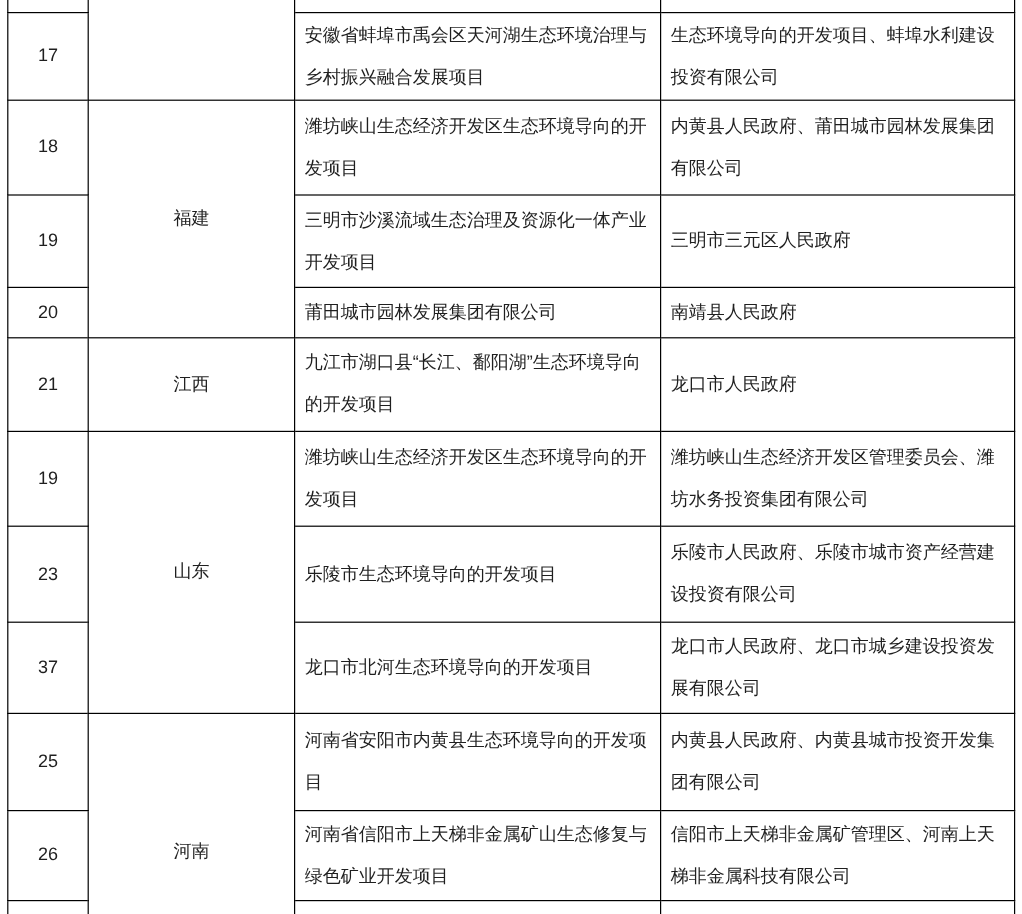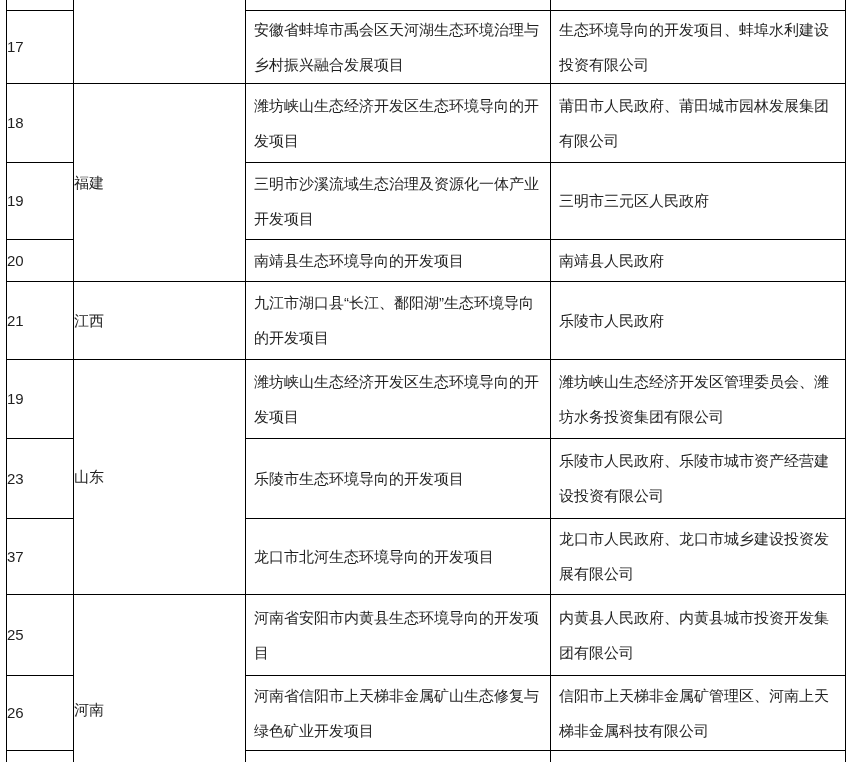--- a/index.html
+++ b/index.html
@@ -29,20 +29,21 @@
     color: #1f1f1f;
     font-size: 15px;
     line-height: 35px;
     overflow: hidden;
     word-break: break-all;
   }
   table.projects tr:first-child > td {
     border-top: 0;
   }
   td.c-no, td.c-prov {
+    text-align: center;
     padding: 0;
   }
   td.c-proj, td.c-ent {
     text-align: left;
     padding: 0 8px;
   }
 </style>
 </head>
 <body>
 
@@ -66,40 +67,40 @@
     <tr style="height:73px">
       <td class="c-no">17</td>
       <td class="c-proj">安徽省蚌埠市禹会区天河湖生态环境治理与乡村振兴融合发展项目</td>
       <td class="c-ent">生态环境导向的开发项目、蚌埠水利建设投资有限公司</td>
     </tr>
 
     <tr style="height:79px">
       <td class="c-no">18</td>
       <td class="c-prov" rowspan="3">福建</td>
       <td class="c-proj">潍坊峡山生态经济开发区生态环境导向的开发项目</td>
-      <td class="c-ent">莆田市人民政府、莆田城市园林发展集团有限公司</td>
+      <td class="c-ent">内黄县人民政府、莆田城市园林发展集团有限公司</td>
     </tr>
 
     <tr style="height:77px">
       <td class="c-no">19</td>
       <td class="c-proj">三明市沙溪流域生态治理及资源化一体产业开发项目</td>
       <td class="c-ent">三明市三元区人民政府</td>
     </tr>
 
     <tr style="height:42px">
       <td class="c-no">20</td>
-      <td class="c-proj">南靖县生态环境导向的开发项目</td>
+      <td class="c-proj">莆田城市园林发展集团有限公司</td>
       <td class="c-ent">南靖县人民政府</td>
     </tr>
 
     <tr style="height:78px">
       <td class="c-no">21</td>
       <td class="c-prov">江西</td>
       <td class="c-proj">九江市湖口县“长江、鄱阳湖”生态环境导向的开发项目</td>
-      <td class="c-ent">乐陵市人民政府</td>
+      <td class="c-ent">龙口市人民政府</td>
     </tr>
 
     <tr style="height:79px">
       <td class="c-no">19</td>
       <td class="c-prov" rowspan="3">山东</td>
       <td class="c-proj">潍坊峡山生态经济开发区生态环境导向的开发项目</td>
       <td class="c-ent">潍坊峡山生态经济开发区管理委员会、潍坊水务投资集团有限公司</td>
     </tr>
 
     <tr style="height:80px">

